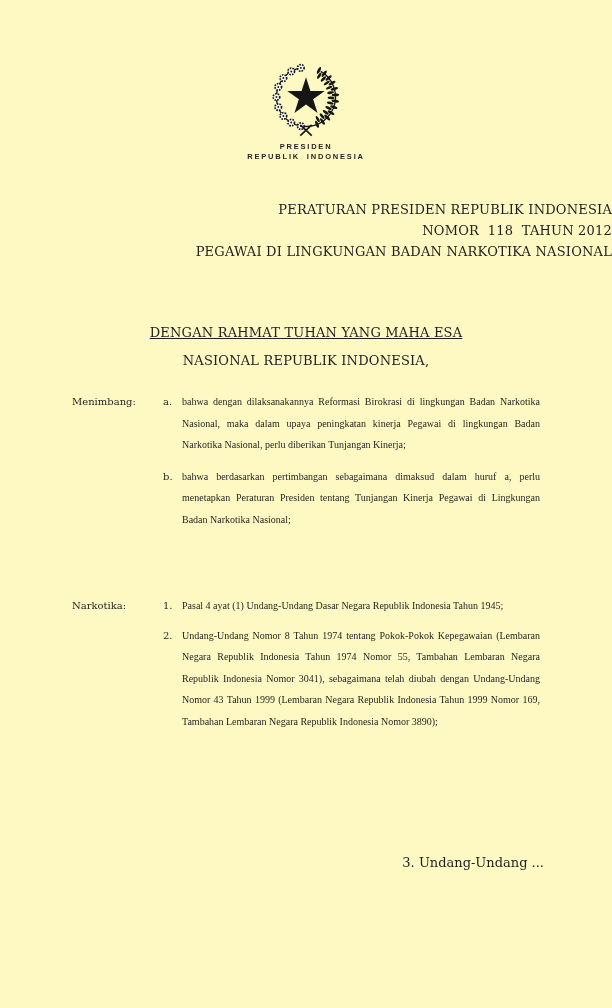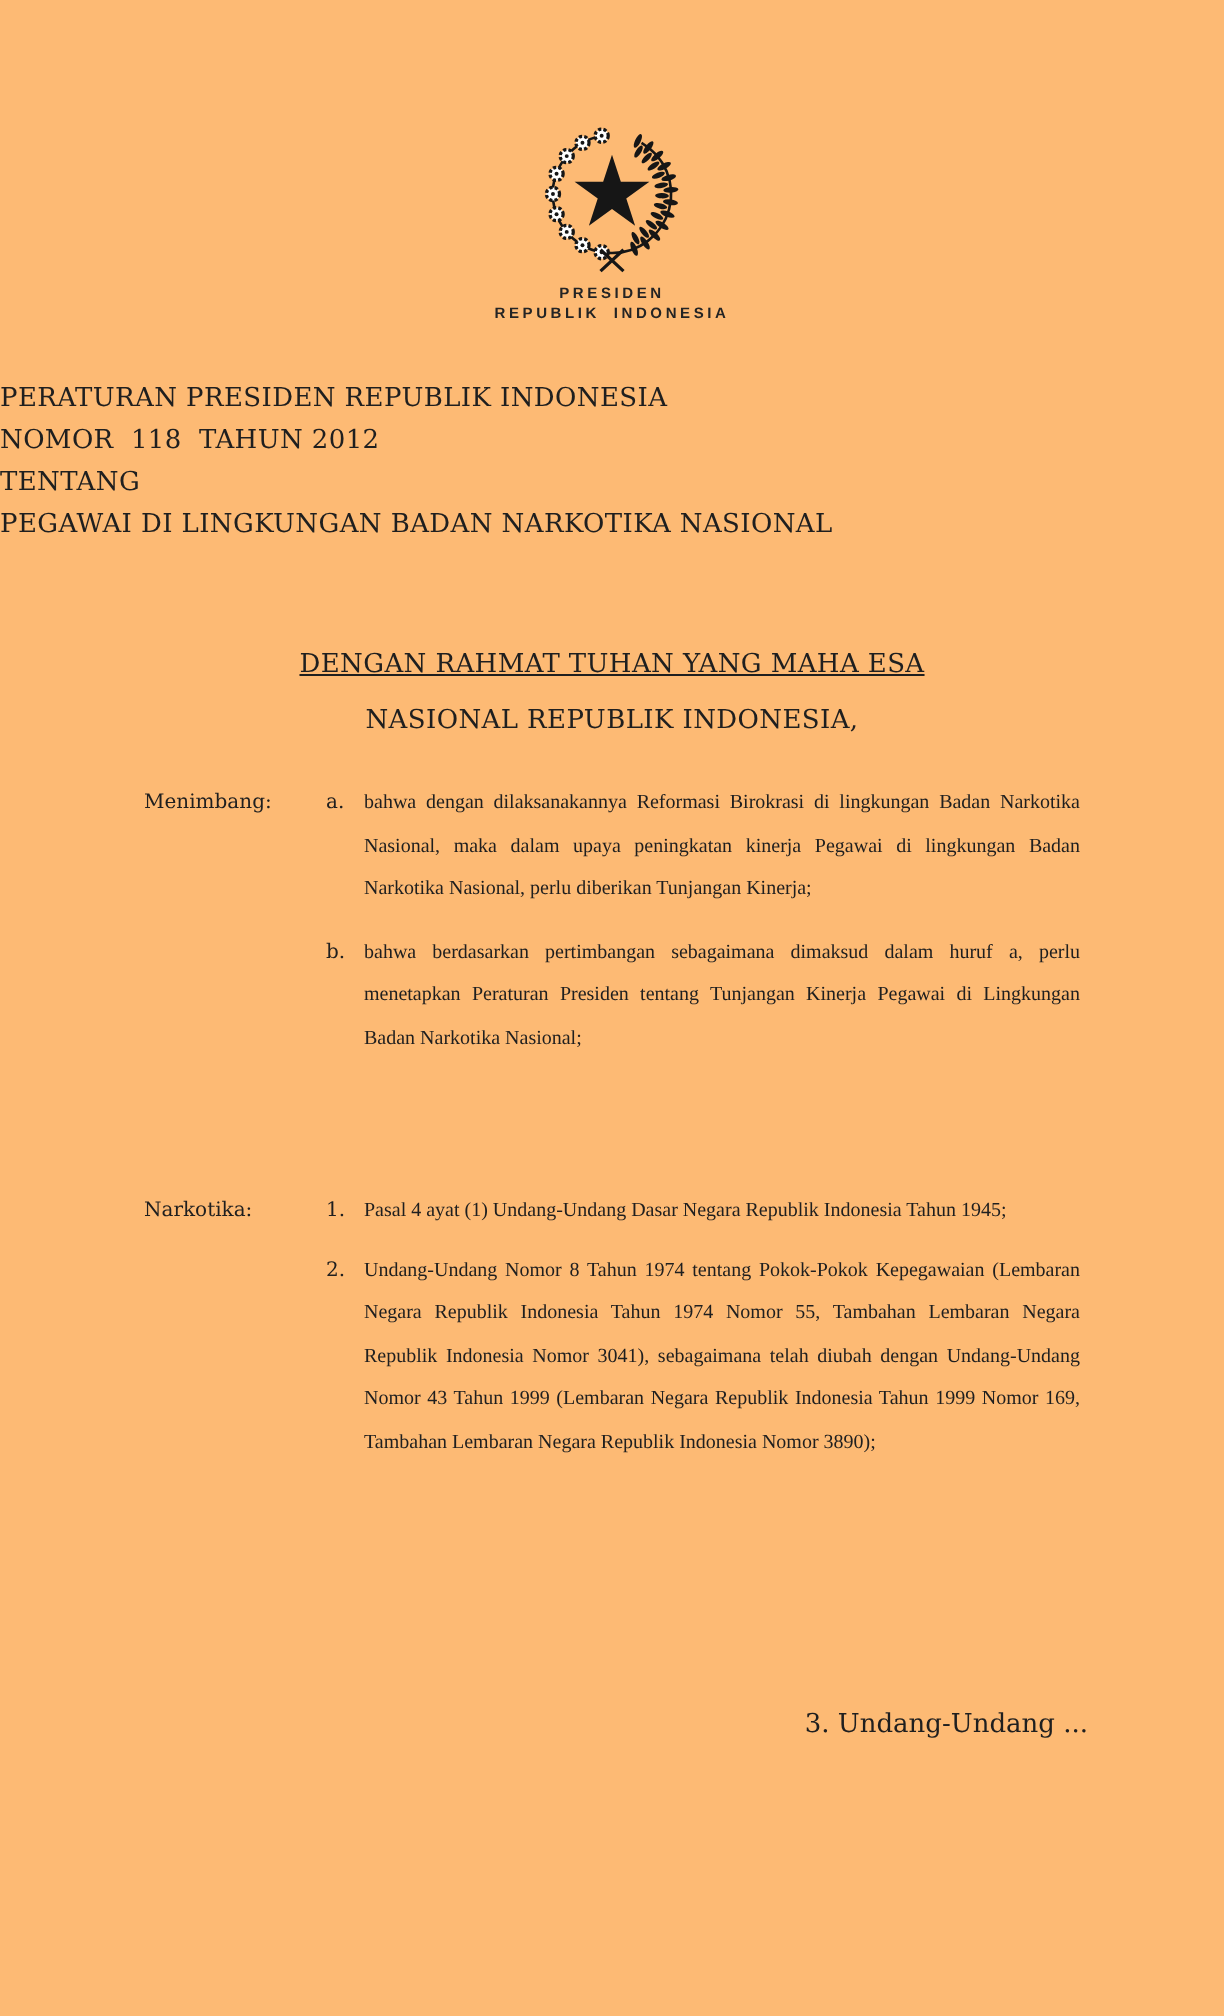--- a/index.html
+++ b/index.html
@@ -1,33 +1,33 @@
 <!DOCTYPE html>
 <html><head>
 <meta charset="utf-8">
 <style>
   html,body { margin:0; padding:0; background:#e8e8e8; }
   .page {
     position:relative;
     width:612px; height:1008px;
     margin:0 auto;
-    background:#fdba74;
+    background:#fef9c3;
     font-family:"DejaVu Serif", serif;
     color:#1f1f1f;
     overflow:hidden;
   }
 
   
   .emblem { position:absolute; top:56px; left:0; width:100%; text-align:center; }
   .emblem svg { display:block; margin:0 auto; }
   .org { margin-top:4px; font-family:"Liberation Sans", sans-serif; font-weight:bold;
          font-size:7.5px; line-height:10px; letter-spacing:1.8px; word-spacing:3px; color:#242424; }
 
   
-  .title-block { position:absolute; top:189px; left:0; width:100%; text-align:left;
+  .title-block { position:absolute; top:199px; left:0; width:100%; text-align:right;
                  font-size:13px; line-height:21px; letter-spacing:0.2px; }
   .title-line { white-space:pre-wrap; }
 
   .invocation { position:absolute; top:326px; left:0; width:100%; text-align:center;
                 font-size:13px; line-height:14px; letter-spacing:0.2px;text-decoration:underline; }
   .authority  { position:absolute; top:354px; left:0; width:100%; text-align:center;
                 font-size:13px; line-height:14px; letter-spacing:0.2px; }
 
   
   .section { position:absolute; left:0; width:596px; font-size:10px; line-height:21.5px; }
@@ -158,21 +158,20 @@
     </svg>
     <div class="org">
       <div>PRESIDEN</div>
       <div>REPUBLIK INDONESIA</div>
     </div>
   </div>
 
   <div class="title-block">
     <div class="title-line">PERATURAN PRESIDEN REPUBLIK INDONESIA</div>
     <div class="title-line">NOMOR  118  TAHUN 2012</div>
-    <div class="title-line">TENTANG</div>
     <div class="title-line">PEGAWAI DI LINGKUNGAN BADAN NARKOTIKA NASIONAL</div>
   </div>
 
   <div class="invocation">DENGAN RAHMAT TUHAN YANG MAHA ESA</div>
   <div class="authority">NASIONAL REPUBLIK INDONESIA,</div>
 
   <div class="section" id="menimbang">
     <div class="label">Menimbang:</div>
     <div class="items">
       <div class="item">

